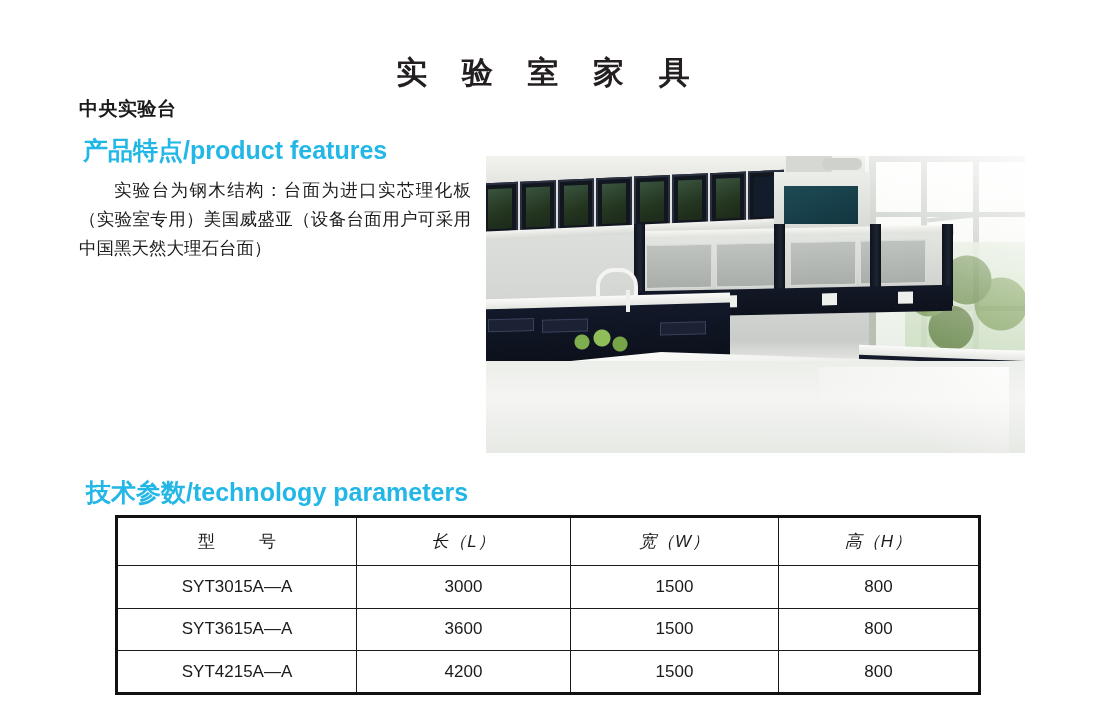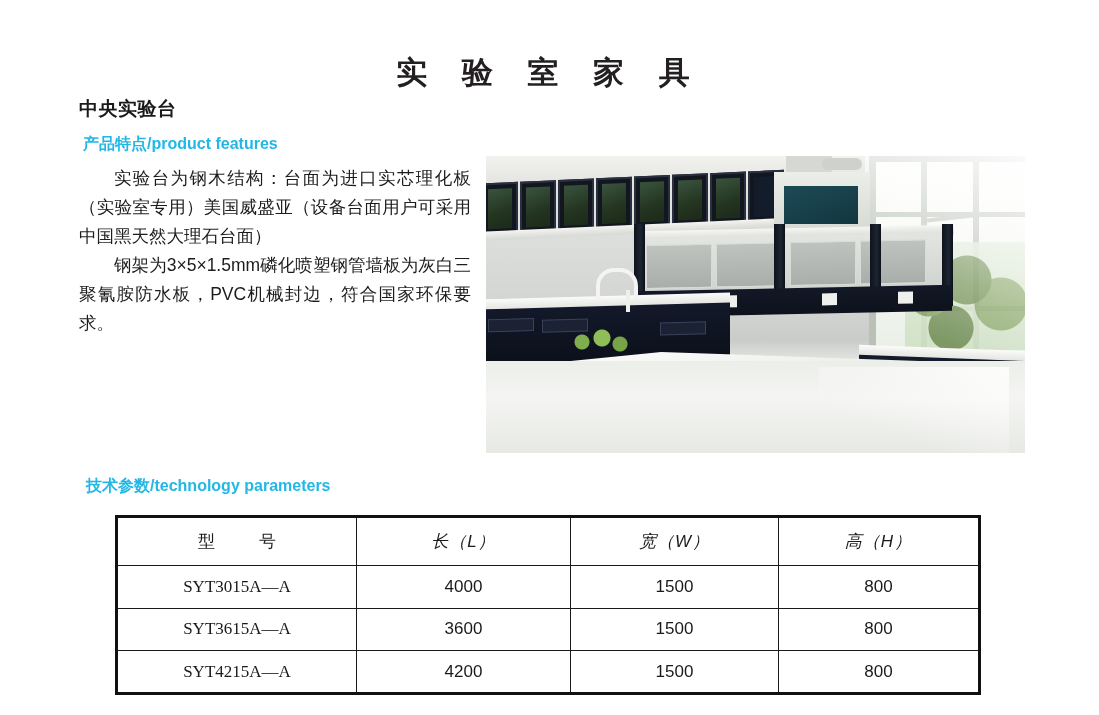--- a/index.html
+++ b/index.html
@@ -38,21 +38,21 @@
     width: 392px;
   }
   .section-subtitle {
     font-size: 19px;
     font-weight: bold;
     color: #1a1a1a;
     letter-spacing: 0.5px;
     margin: 0 0 12px 0;
   }
   .cyan-heading {
-    font-size: 16px;
+    font-size: 25px;
     font-weight: bold;
     color: #22b7e6;
     margin: 0 0 9px 4px;
     letter-spacing: 0px;
     white-space: nowrap;
   }
   .cyan-heading .slash {
     font-weight: bold;
   }
   .body-para {
@@ -299,21 +299,21 @@
     table-layout: fixed;
   }
   .table-wrap td {
     border: 1px solid #1a1a1a;
     text-align: center;
     vertical-align: middle;
     font-size: 17px;
     color: #1a1a1a;
     padding: 0;
   }
-  .table-wrap tr td:first-child { border-left: none; font-family: Liberation Serif, serif; }
+  .table-wrap tr td:first-child { border-left: none; }
   .table-wrap tr td:last-child  { border-right: none; }
   .table-wrap tr:first-child td { border-top: none; }
   .table-wrap tr:last-child td  { border-bottom: none; }
   .col-model { width: 238px; }
   .col-len   { width: 213px; }
   .col-wid   { width: 207px; }
   .hdr-model { letter-spacing: 0; }
   .hdr-model .sp { display: inline-block; width: 44px; }
   .hdr-cell { letter-spacing: 1px; font-style: italic; }
 </style>
@@ -324,21 +324,20 @@
 
 <div class="left-col">
 
   <div class="section-subtitle">中央实验台</div>
 
   <div class="cyan-heading">
     <span>产品特点</span><span class="slash">/</span><span>product features</span>
   </div>
 
   <p class="body-para">实验台为钢木结构：台面为进口实芯理化板（实验室专用）美国威盛亚（设备台面用户可采用中国黑天然大理石台面）</p>
-  <p class="body-para">钢架为3×5×1.5mm磷化喷塑钢管墙板为灰白三聚氰胺防水板，PVC机械封边，符合国家环保要求。</p>
 
 </div>
 
 <div class="cyan-heading" id="params-heading" style="position:absolute; left:82px; top:476px;">
   <span>技术参数</span><span class="slash">/</span><span>technology parameters</span>
 </div>
 
 <div class="photo-frame">
   <div class="photo-inner">
     <div class="ph-wall"></div>
@@ -471,21 +470,21 @@
       <tr>
         <td class="col-model hdr-model">
           <span>型</span><span class="sp"></span><span>号</span>
         </td>
         <td class="col-len hdr-cell">长（L）</td>
         <td class="col-wid hdr-cell">宽（W）</td>
         <td class="hdr-cell">高（H）</td>
       </tr>
       <tr>
         <td>SYT3015A—A</td>
-        <td>4000</td>
+        <td>3000</td>
         <td>1500</td>
         <td>800</td>
       </tr>
       <tr>
         <td>SYT3615A—A</td>
         <td>3600</td>
         <td>1500</td>
         <td>800</td>
       </tr>
       <tr>

